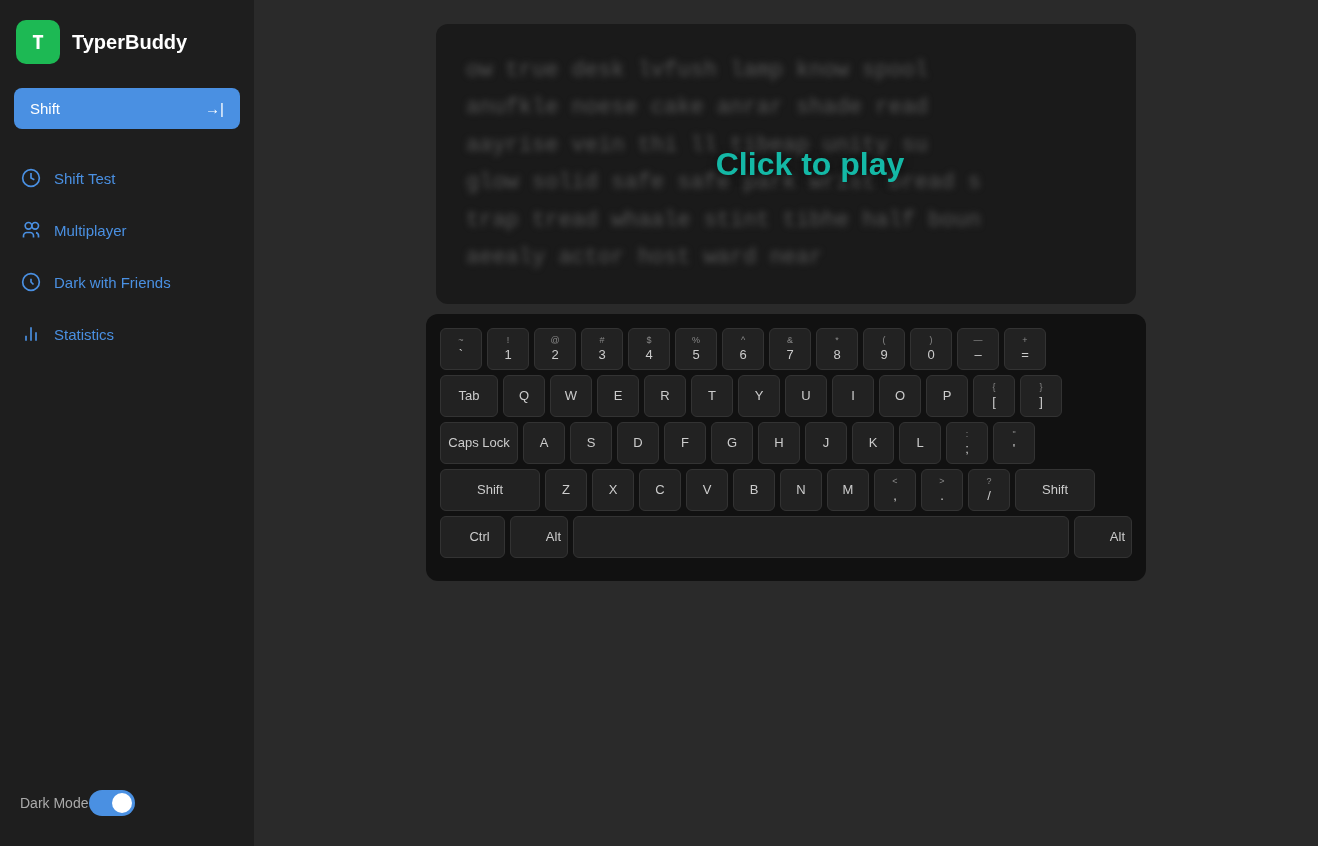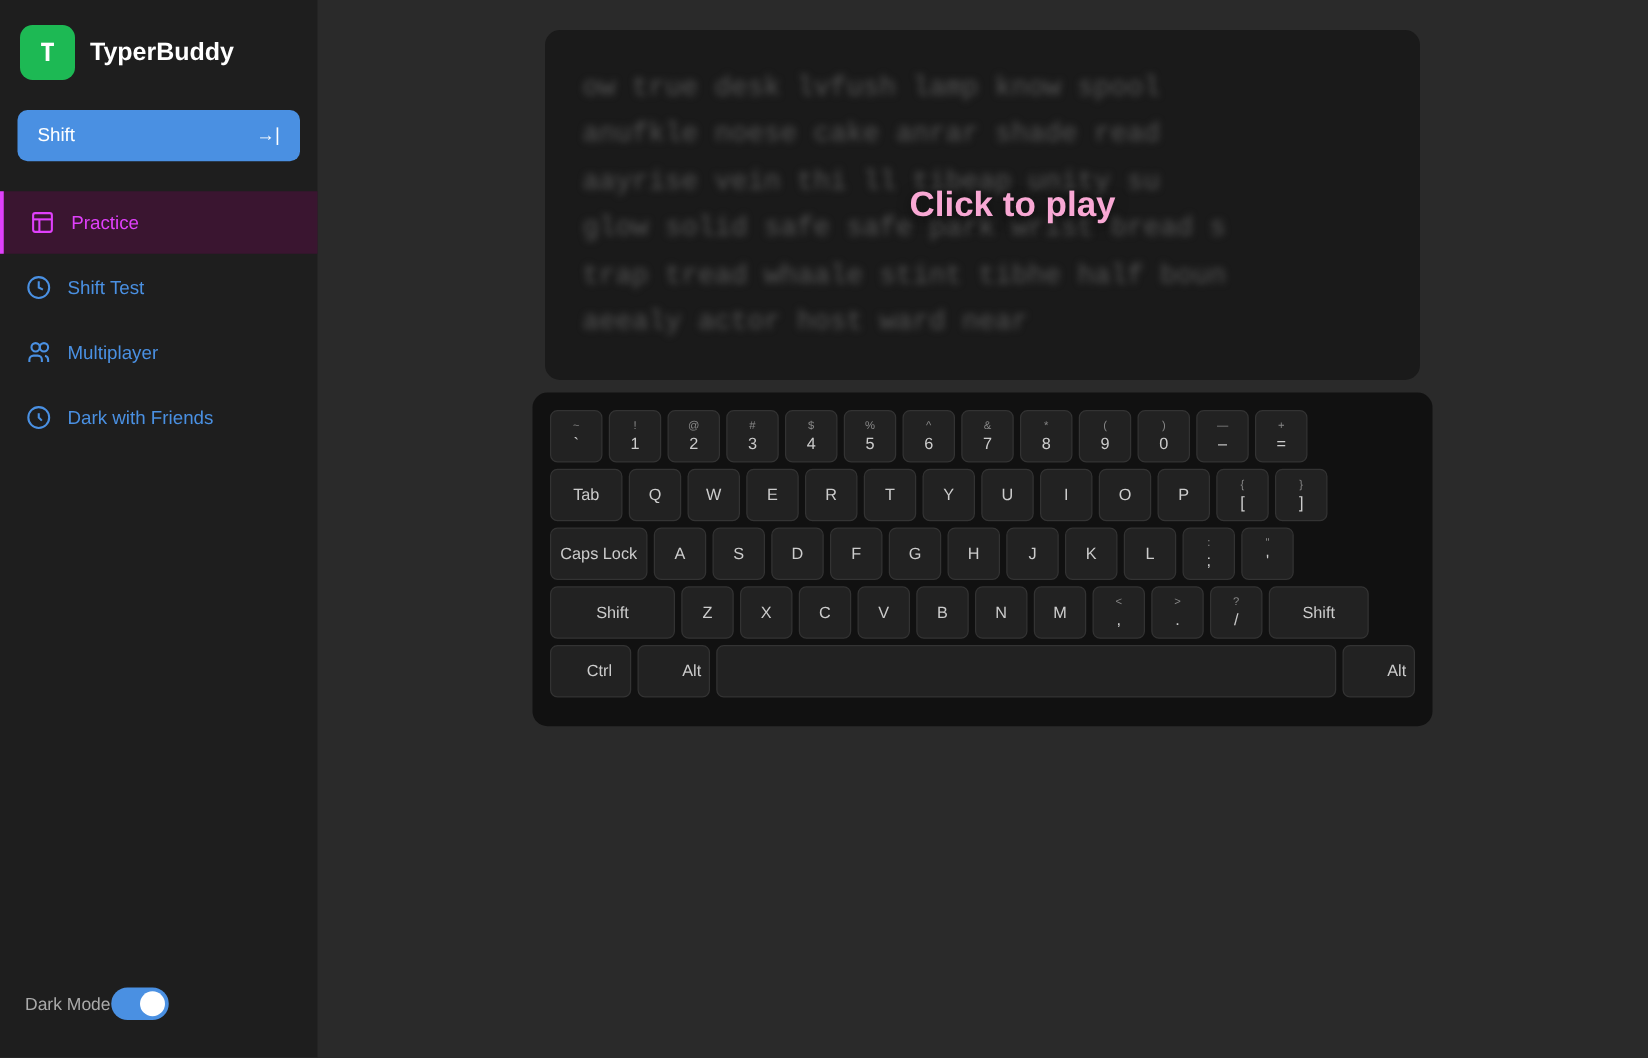--- a/index.html
+++ b/index.html
@@ -175,23 +175,23 @@
     .click-to-play-overlay {
       position: absolute;
       top: 0; left: 0; right: 0; bottom: 0;
       display: flex;
       align-items: center;
       justify-content: center;
       cursor: pointer;
     }
 
     .click-to-play-text {
-      font-size: 28px;
+      font-size: 32px;
       font-weight: 600;
-      color: #f9a8d4;
+      color: #14b8a6;
       text-shadow: 0 2px 10px rgba(0,0,0,0.5);
       margin-left: 48px;
     }
 
     
     .keyboard {
       width: 100%;
       max-width: 720px;
       background: #111;
       border-radius: 12px;
@@ -249,30 +249,20 @@
     <span class="logo-text">TyperBuddy</span>
   </div>
 
   <button class="signin-btn">
     <span>Shift</span>
     <span>→|</span>
   </button>
 
   <div class="nav-items">
 
-    <div class="nav-item active">
-      <span class="nav-icon">
-        <svg width="20" height="20" viewBox="0 0 24 24" fill="none" stroke="#e040fb" stroke-width="2">
-          <rect x="3" y="3" width="18" height="18" rx="2"></rect>
-            <line x1="3" y1="9" x2="21" y2="9"></line>
-            <line x1="9" y1="21" x2="9" y2="9"></line>
-        </svg>
-      </span>
-      <span>Practice</span>
-    </div>
 
     <div class="nav-item">
       <span class="nav-icon">
         <svg width="20" height="20" viewBox="0 0 24 24" fill="none" stroke="#4a90e2" stroke-width="2">
           <path d="M12 2a10 10 0 1 0 0 20A10 10 0 0 0 12 2z"></path>
             <path d="M12 6v6l4 2"></path>
         </svg>
       </span>
       <span>Shift Test</span>
     </div>
@@ -292,20 +282,30 @@
     <div class="nav-item">
       <span class="nav-icon">
         <svg width="20" height="20" viewBox="0 0 24 24" fill="none" stroke="#4a90e2" stroke-width="2">
           <circle cx="12" cy="12" r="10"></circle>
             <path d="M12 8v4l3 3"></path>
         </svg>
       </span>
       <span>Dark with Friends</span>
     </div>
 
+    <div class="nav-item">
+      <span class="nav-icon">
+        <svg width="20" height="20" viewBox="0 0 24 24" fill="none" stroke="#4a90e2" stroke-width="2">
+          <line x1="18" y1="20" x2="18" y2="10"></line>
+            <line x1="12" y1="20" x2="12" y2="4"></line>
+            <line x1="6" y1="20" x2="6" y2="14"></line>
+        </svg>
+      </span>
+      <span>Statistics</span>
+    </div>
 
 
   </div>
 
   <div class="dark-mode-section">
     <span class="dark-mode-label">Dark Mode</span>
     <div class="toggle">
       <div class="toggle-thumb"></div>
     </div>
   </div>

